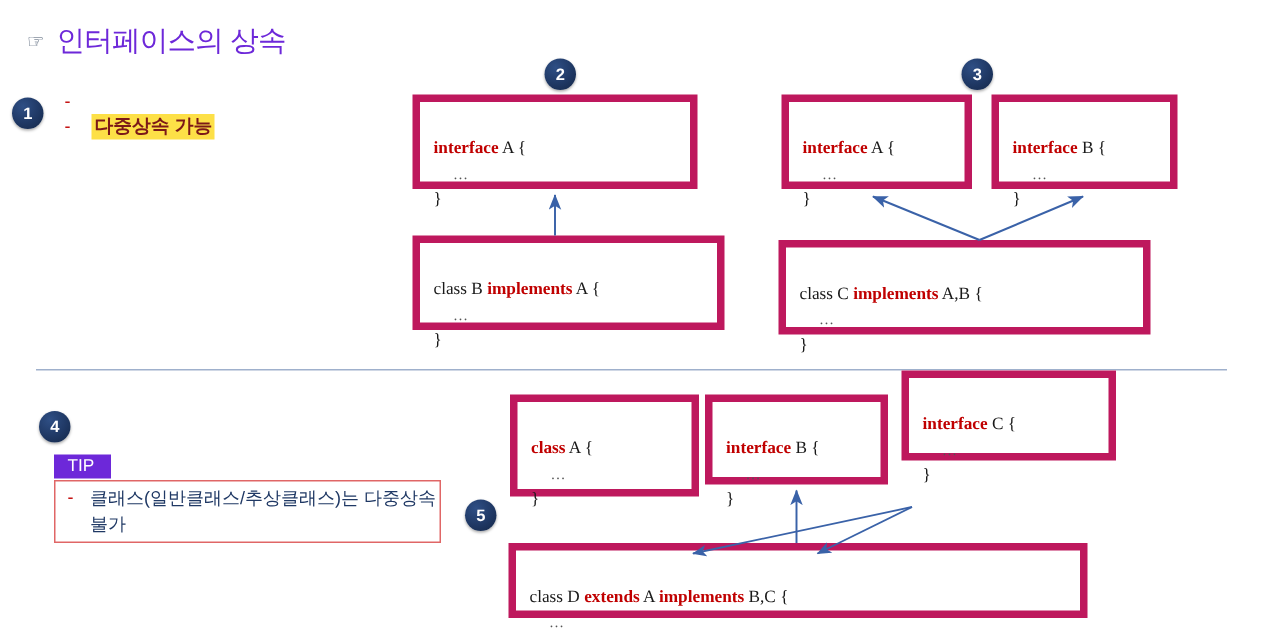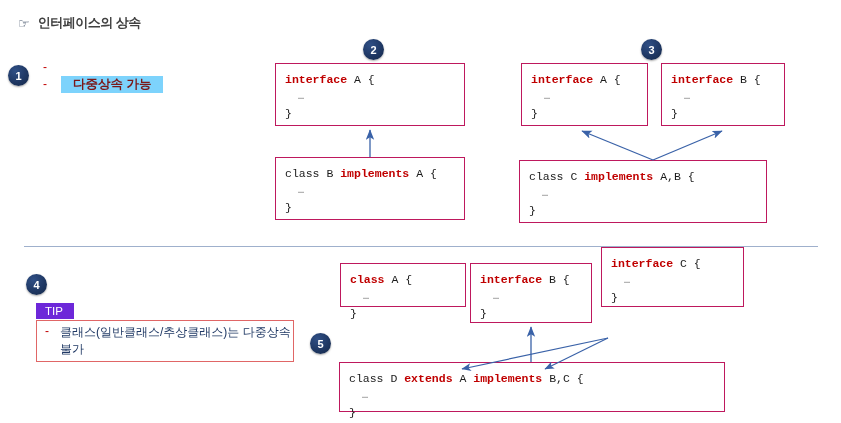--- a/index.html
+++ b/index.html
@@ -25,25 +25,24 @@
     display: flex;
     align-items: center;
     gap: 8px;
   }
   .hdr-icon {
     font-size: 13px;
     color: #44546a;
     line-height: 1;
   }
   .hdr-title {
-    font-size: 13px;
-    color: #404040;
+    font-size: 19px;
+    color: #6d28d9;
     letter-spacing: -0.5px;
     white-space: nowrap;
-    font-weight: bold;
   }
   
   .circle {
     position: absolute;
     width: 21px;
     height: 21px;
     border-radius: 50%;
     background: radial-gradient(circle at 35% 28%, #2f4f85 0%, #1f3864 55%, #142747 100%);
     color: #ffffff;
     font-size: 11px;
@@ -68,44 +67,44 @@
     align-items: baseline;
     gap: 13px;
   }
   .bullet-dash {
     color: #c00000;
     font-size: 12px;
     width: 5px;
   }
   .b-text { color: #1f3864; }
   .b-hl {
-    background: #7dd3fc;
+    background: #fde047;
     color: #7b1818;
     font-weight: bold;
-    padding: 0 12px;
+    padding: 0 2px;
   }
   
   .divider {
     position: absolute;
     left: 24px;
     top: 246px;
     width: 794px;
     height: 1px;
     background: #9fb0cc;
   }
   
   .codebox {
     position: absolute;
-    border: 1px solid #be185d;
+    border: 5px solid #be185d;
     background: #ffffff;
     box-sizing: border-box;
-    font-family: Liberation Mono, monospace;
+    font-family: Liberation Serif, serif;
     font-size: 11.5px;
     color: #1a1a1a;
-    padding: 7px 0 0 9px;
+    padding: 23px 0 0 9px;
     line-height: 17px;
   }
   .kw { color: #c00000; font-weight: bold; }
   .dots { color: #555555; font-size: 10px; padding-left: 13px; display: block; letter-spacing: 1px;}
   .brace { display: block; }
   
   .tip-label {
     position: absolute;
     background: #6d28d9;
     color: #ffffff;
@@ -170,21 +169,21 @@
   </div>
 
   <div class="circle" style="left:363px; top:39px;">2</div>
 
   <div class="codebox" style="left:275px; top:63px; width:190px; height:63px;">
     <span><span class="kw">interface</span><span> A {</span></span>
     <span class="dots">…</span>
     <span class="brace">}</span>
   </div>
 
-  <div class="codebox" style="left:275px; top:157px; width:190px; height:63px;">
+  <div class="codebox" style="left:275px; top:157px; width:208px; height:63px;">
     <span><span>class B </span><span class="kw">implements</span><span> A {</span></span>
     <span class="dots">…</span>
     <span class="brace">}</span>
   </div>
 
   <div class="circle" style="left:641px; top:39px;">3</div>
 
   <div class="codebox" style="left:521px; top:63px; width:127px; height:63px;">
     <span><span class="kw">interface</span><span> A {</span></span>
     <span class="dots">…</span>
@@ -208,21 +207,21 @@
   <div class="circle" style="left:26px; top:274px;">4</div>
 
   <div class="tip-label">TIP</div>
   <div class="tip-body">
     <span class="tip-dash">-</span>
     <span>클래스(일반클래스/추상클래스)는 다중상속 불가</span>
   </div>
 
   <div class="circle" style="left:310px; top:333px;">5</div>
 
-  <div class="codebox" style="left:340px; top:263px; width:126px; height:44px;">
+  <div class="codebox" style="left:340px; top:263px; width:126px; height:68px;">
     <span><span class="kw">class</span><span> A {</span></span>
     <span class="dots">…</span>
     <span class="brace">}</span>
   </div>
 
   <div class="codebox" style="left:470px; top:263px; width:122px; height:60px;">
     <span><span class="kw">interface</span><span> B {</span></span>
     <span class="dots">…</span>
     <span class="brace">}</span>
   </div>

